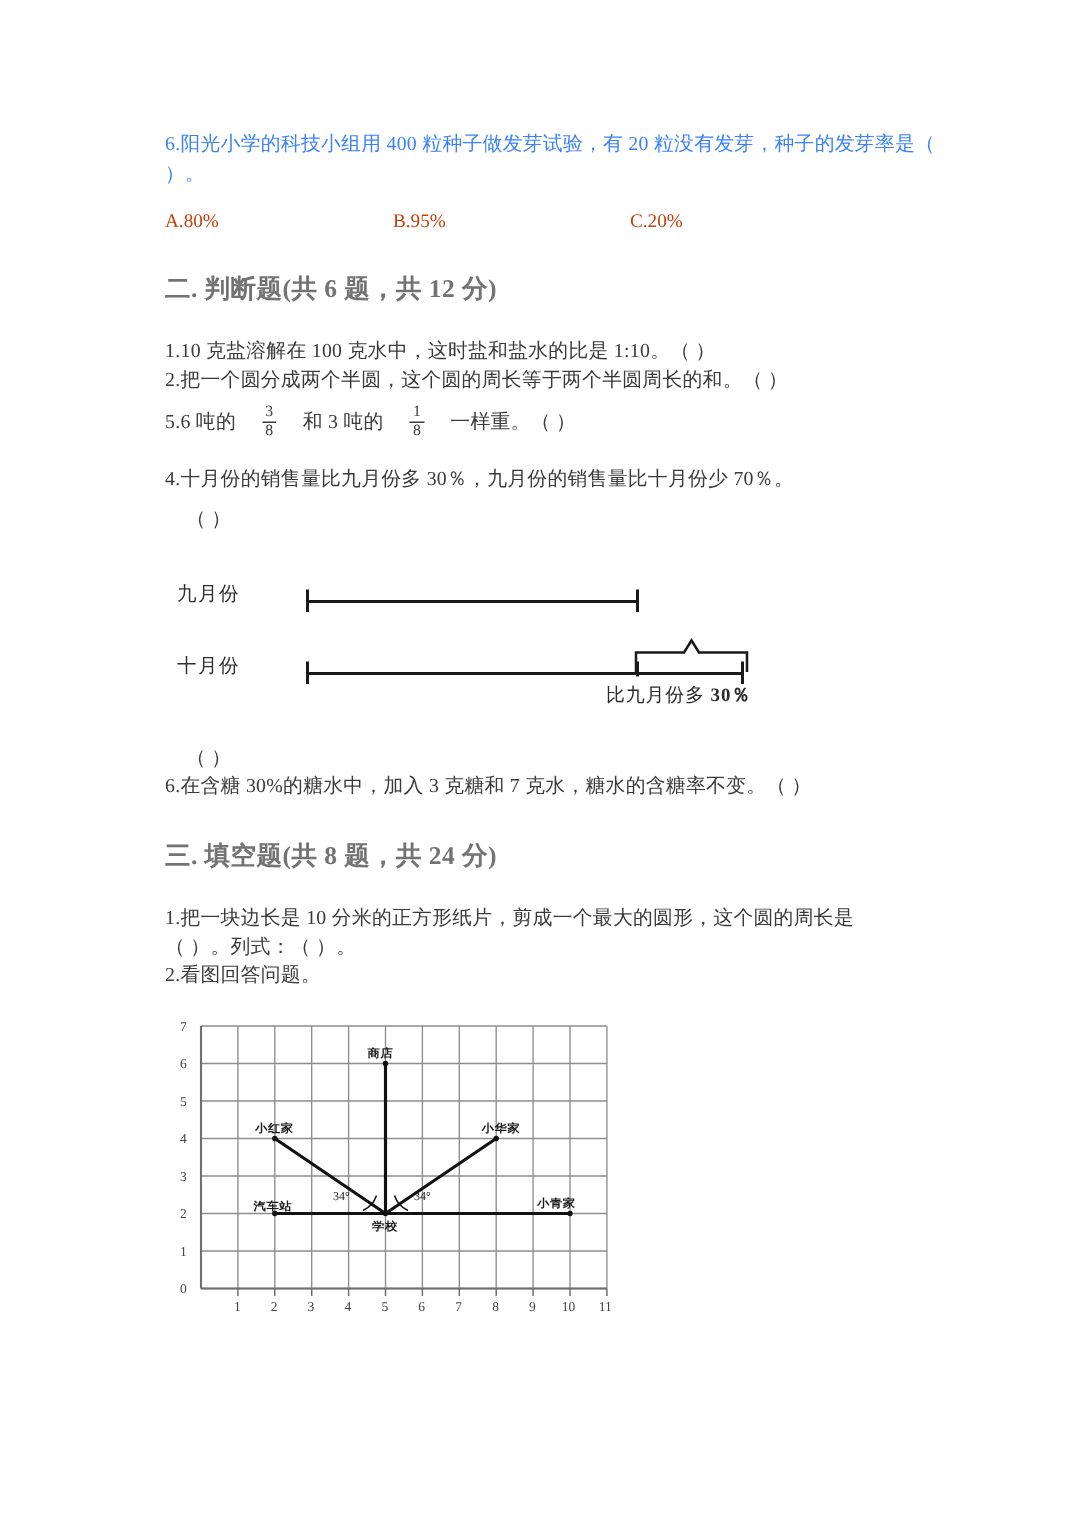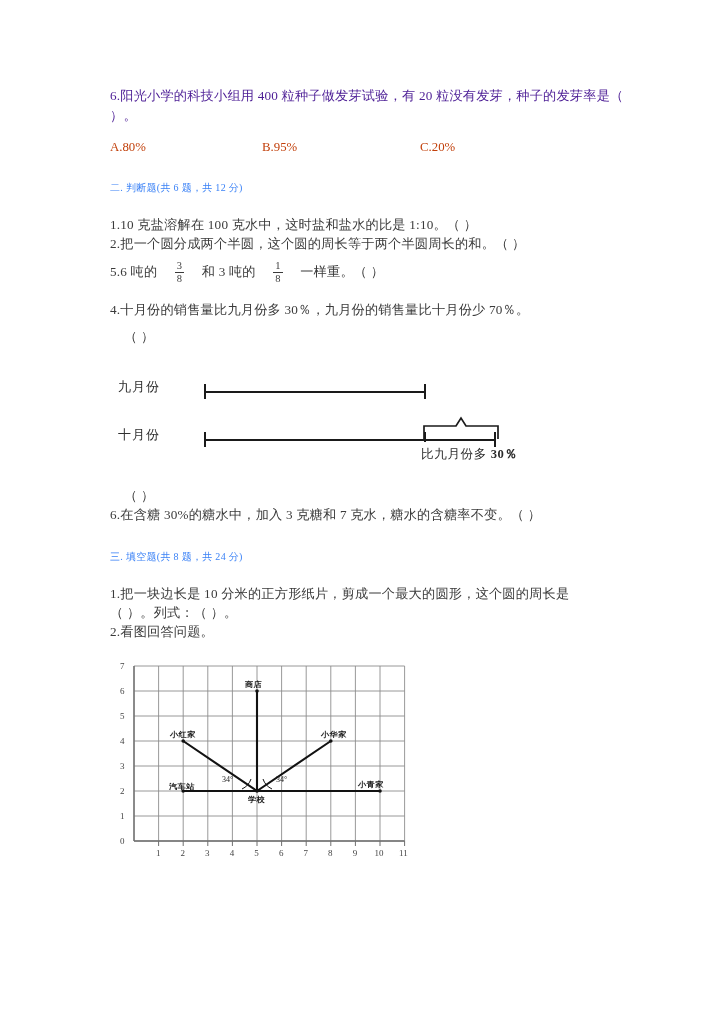--- a/index.html
+++ b/index.html
@@ -32,37 +32,37 @@
   
   .q-line {
     font-size: 13.2px;
     line-height: 19px;
     color: #3a3a3a;
     letter-spacing: 0.2px;
   }
   .q-para {
     font-size: 13.2px;
     line-height: 20px;
-    color: #4c1d95;
+    color: #3b82f6;
     letter-spacing: 0.2px;
   }
   .choices {
     margin-top: 14px;
     font-size: 12.8px;
     color: #c2410c;
     display: flex;
   }
   .choices .opt { display: inline-block; }
   .opt-a { width: 152px; }
   .opt-b { width: 158px; }
 
   .sec-head {
-    font-size: 10px;
-    font-weight: normal;
-    color: #3b82f6;
+    font-size: 17px;
+    font-weight: bold;
+    color: #737373;
     letter-spacing: 0.3px;
   }
 
   .spacer-14 { height: 14px; }
   .spacer-20 { height: 20px; }
   .spacer-26 { height: 26px; }
   .spacer-10 { height: 10px; }
   .spacer-8  { height: 8px; }
 
   .blank-paren {
@@ -206,21 +206,21 @@
       <span class="bar-label" style="left:0px; top:58px;">十月份</span>
       <div class="bar-line" style="left:86px; top:71px; width:292px;"></div>
       <div class="bar-cap" style="left:86px; top:64px; height:15px;"></div>
       <div class="bar-cap" style="left:306px; top:64px; height:10px;"></div>
       <div class="bar-cap" style="left:376px; top:64px; height:15px;"></div>
 
       <svg class="brace" style="left:304px; top:48px;" width="78" height="24" viewBox="0 0 78 24">
         <path d="M2,23 L2,10 L34,10 L39,2 L44,10 L76,10 L76,23" fill="none" stroke="#1a1a1a" stroke-width="1.7" stroke-linejoin="miter" stroke-linecap="butt"></path>
       </svg>
 
-      <span class="brace-label" style="left:303px; top:78px;">
+      <span class="brace-label" style="left:286px; top:78px;">
         <span>比九月份多 </span><b>30％</b>
       </span>
     </div>
 
     <div class="spacer-10"></div>
 
     <div class="q-line blank-paren" style="padding-left:14px">（        ）</div>
     <div class="q-line">6.在含糖 30%的糖水中，加入 3 克糖和 7 克水，糖水的含糖率不变。（        ）</div>
 
     <div class="spacer-26"></div>

